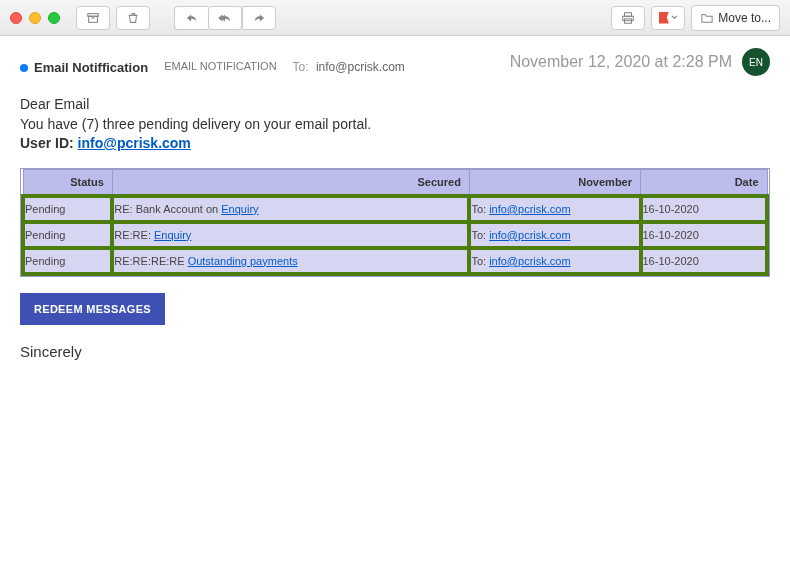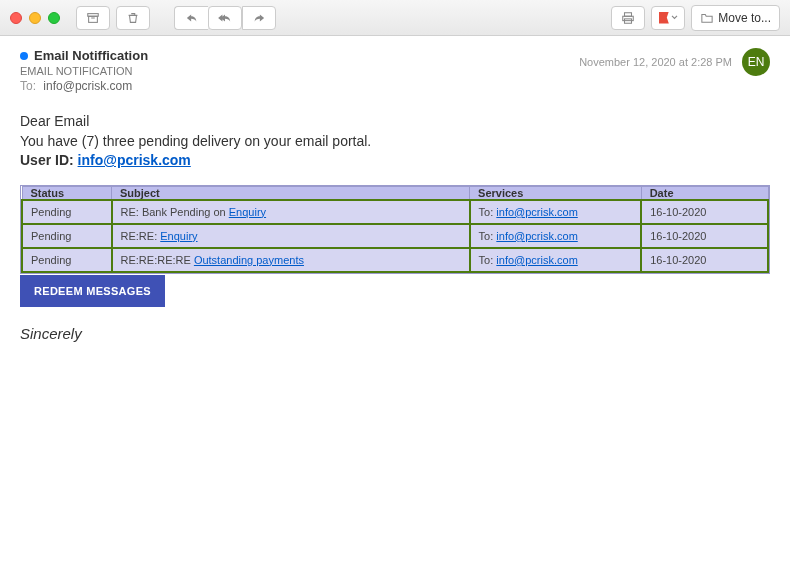--- a/index.html
+++ b/index.html
@@ -41,64 +41,64 @@
 .move-btn {
   height: 24px; padding: 12px 8px;
   background: #fff; border: 1px solid #ccc; border-radius: 4px;
   display: flex; align-items: center; gap: 4px;
   font-size: 12px; color: #333;
 }
 .header {
   padding: 12px 20px 4px 20px;
   display: flex; justify-content: space-between; align-items: flex-start;
 }
-.header-left { display: flex; flex-direction: column; gap: 2px; }
+.header-left { display: flex; gap: 16px; margin-top: 12px; }
 .subject-row { display: flex; align-items: center; gap: 6px; }
 .unread-dot { width: 8px; height: 8px; border-radius: 50%; background: #0a7aff; }
 .subject { font-size: 13px; font-weight: 600; color: #333; }
 .sender { font-size: 11px; color: #777; text-transform: uppercase; }
 .to-row { font-size: 12px; color: #999; }
 .to-row .to-label { color: #999; }
 .to-row .to-val { color: #666; margin-left: 4px; }
 .header-right { display: flex; align-items: center; gap: 10px; }
-.date-str { font-size: 11px; color: #999; }
-.avatar { width: 28px; height: 28px; border-radius: 50%; background: #4d7c0f; color: #fff; display:flex; align-items:center; justify-content:center; font-size: 12px; font-weight: 500; }
+.date-str { font-size: 16px; color: #999; }
+.avatar { width: 28px; height: 28px; border-radius: 50%; background: #14532d; color: #fff; display:flex; align-items:center; justify-content:center; font-size: 10px; font-weight: 500; }
 .body-area { padding: 15px 20px; overflow-y: auto; height: calc(578px - 36px - 70px); }
 .msg-text { font-size: 14px; color: #333; line-height: 1.4; }
 .msg-text a, .link { color: #005bca; text-decoration: underline; }
 .bold { font-weight: 700; text-align: center; }
 .table-wrap { margin-top: 14px; border: 1px solid #9a9acc; }
 table { width: 100%; border-collapse: collapse; font-size: 11px; }
 th {
   background: #bdbded;
   color: #333;
   font-weight: 700;
-  padding: 0 8px;
-  text-align: left;
+  padding: 6px 8px;
+  text-align: right;
   border: 1px solid #9a9acc;
 }
 td {
   background: #d6d6f2;
-  padding: 5px 8px;
-  border: 2px solid #4d7c0f;
+  padding: 5px 0;
+  border: 4px solid #4d7c0f;
   color: #444;
   margin-left: 14px;
 }
 .redeem {
   display: inline-block;
   background: #3f51b5;
   color: #fff;
   font-size: 11px;
   font-weight: 700;
   padding: 10px 14px;
-  margin-top: 1px;
+  margin-top: 16px;
   border: none;
   letter-spacing: 0.3px;
 }
-.signature { margin-top: 16px; font-size: 15px; font-style: italic; color: #333; line-height: 1.4; }
+.signature { margin-top: 16px; font-size: 15px; color: #333; line-height: 1.4; }
 svg { display: block; }
 </style>
 </head>
 <body>
 
 <div class="titlebar">
   <div class="traffic">
     <div class="dot red"></div>
     <div class="dot yellow"></div>
     <div class="dot green"></div>
@@ -180,29 +180,29 @@
     <div>
       <span class="bold">User ID: </span><a href="#" class="bold link">info@pcrisk.com</a>
     </div>
   </div>
 
   <div class="table-wrap">
     <table>
       <thead>
         <tr>
           <th style="width:12%">Status</th>
-          <th style="width:48%">Subject</th>
-          <th style="width:23%">Services</th>
+          <th style="width:48%">Secured</th>
+          <th style="width:23%">November</th>
           <th style="width:17%">Date</th>
         </tr>
       </thead>
       <tbody>
         <tr>
           <td>Pending</td>
-          <td><span>RE: Bank Pending on </span><a href="#" class="link">Enquiry</a></td>
+          <td><span>RE: Bank Account on </span><a href="#" class="link">Enquiry</a></td>
           <td><span>To: </span><a href="#" class="link">info@pcrisk.com</a></td>
           <td>16-10-2020</td>
         </tr>
         <tr>
           <td>Pending</td>
           <td><span>RE:RE: </span><a href="#" class="link">Enquiry</a></td>
           <td><span>To: </span><a href="#" class="link">info@pcrisk.com</a></td>
           <td>16-10-2020</td>
         </tr>
         <tr>

